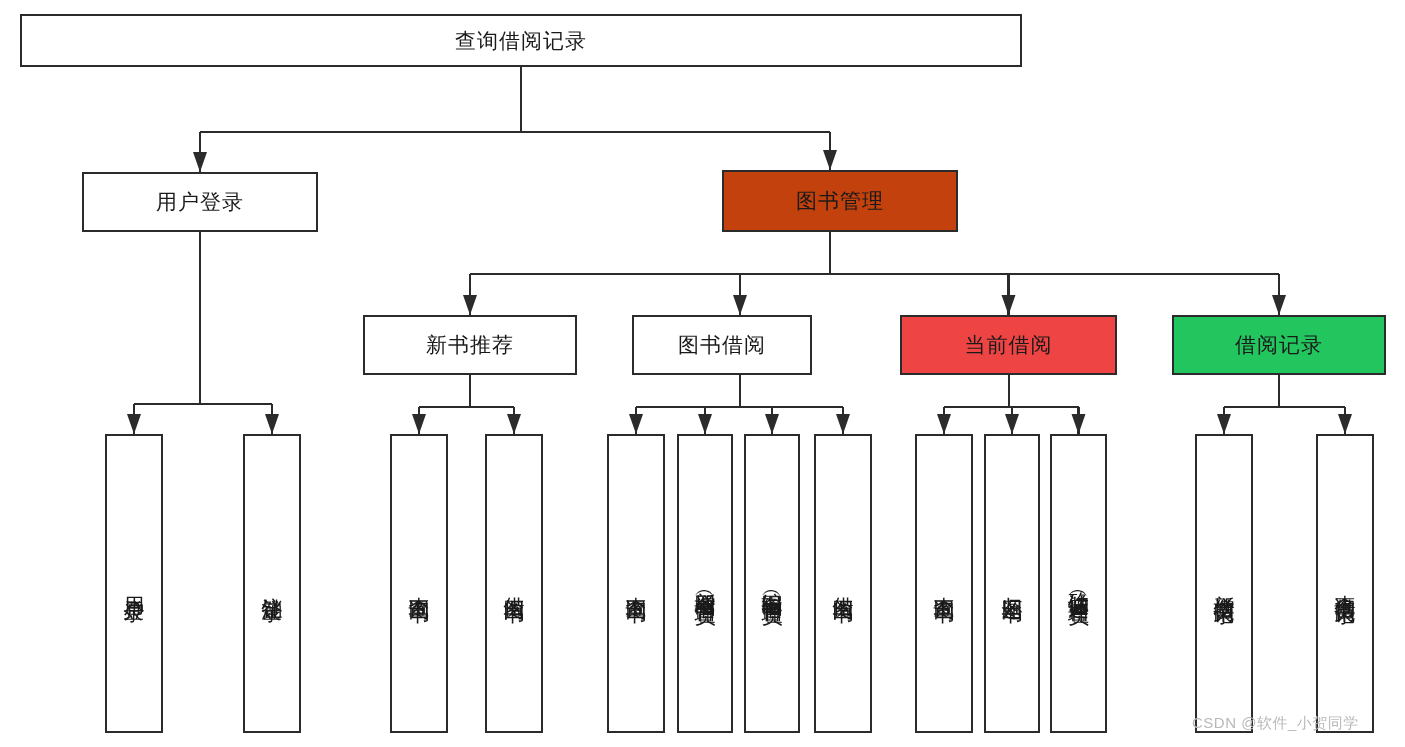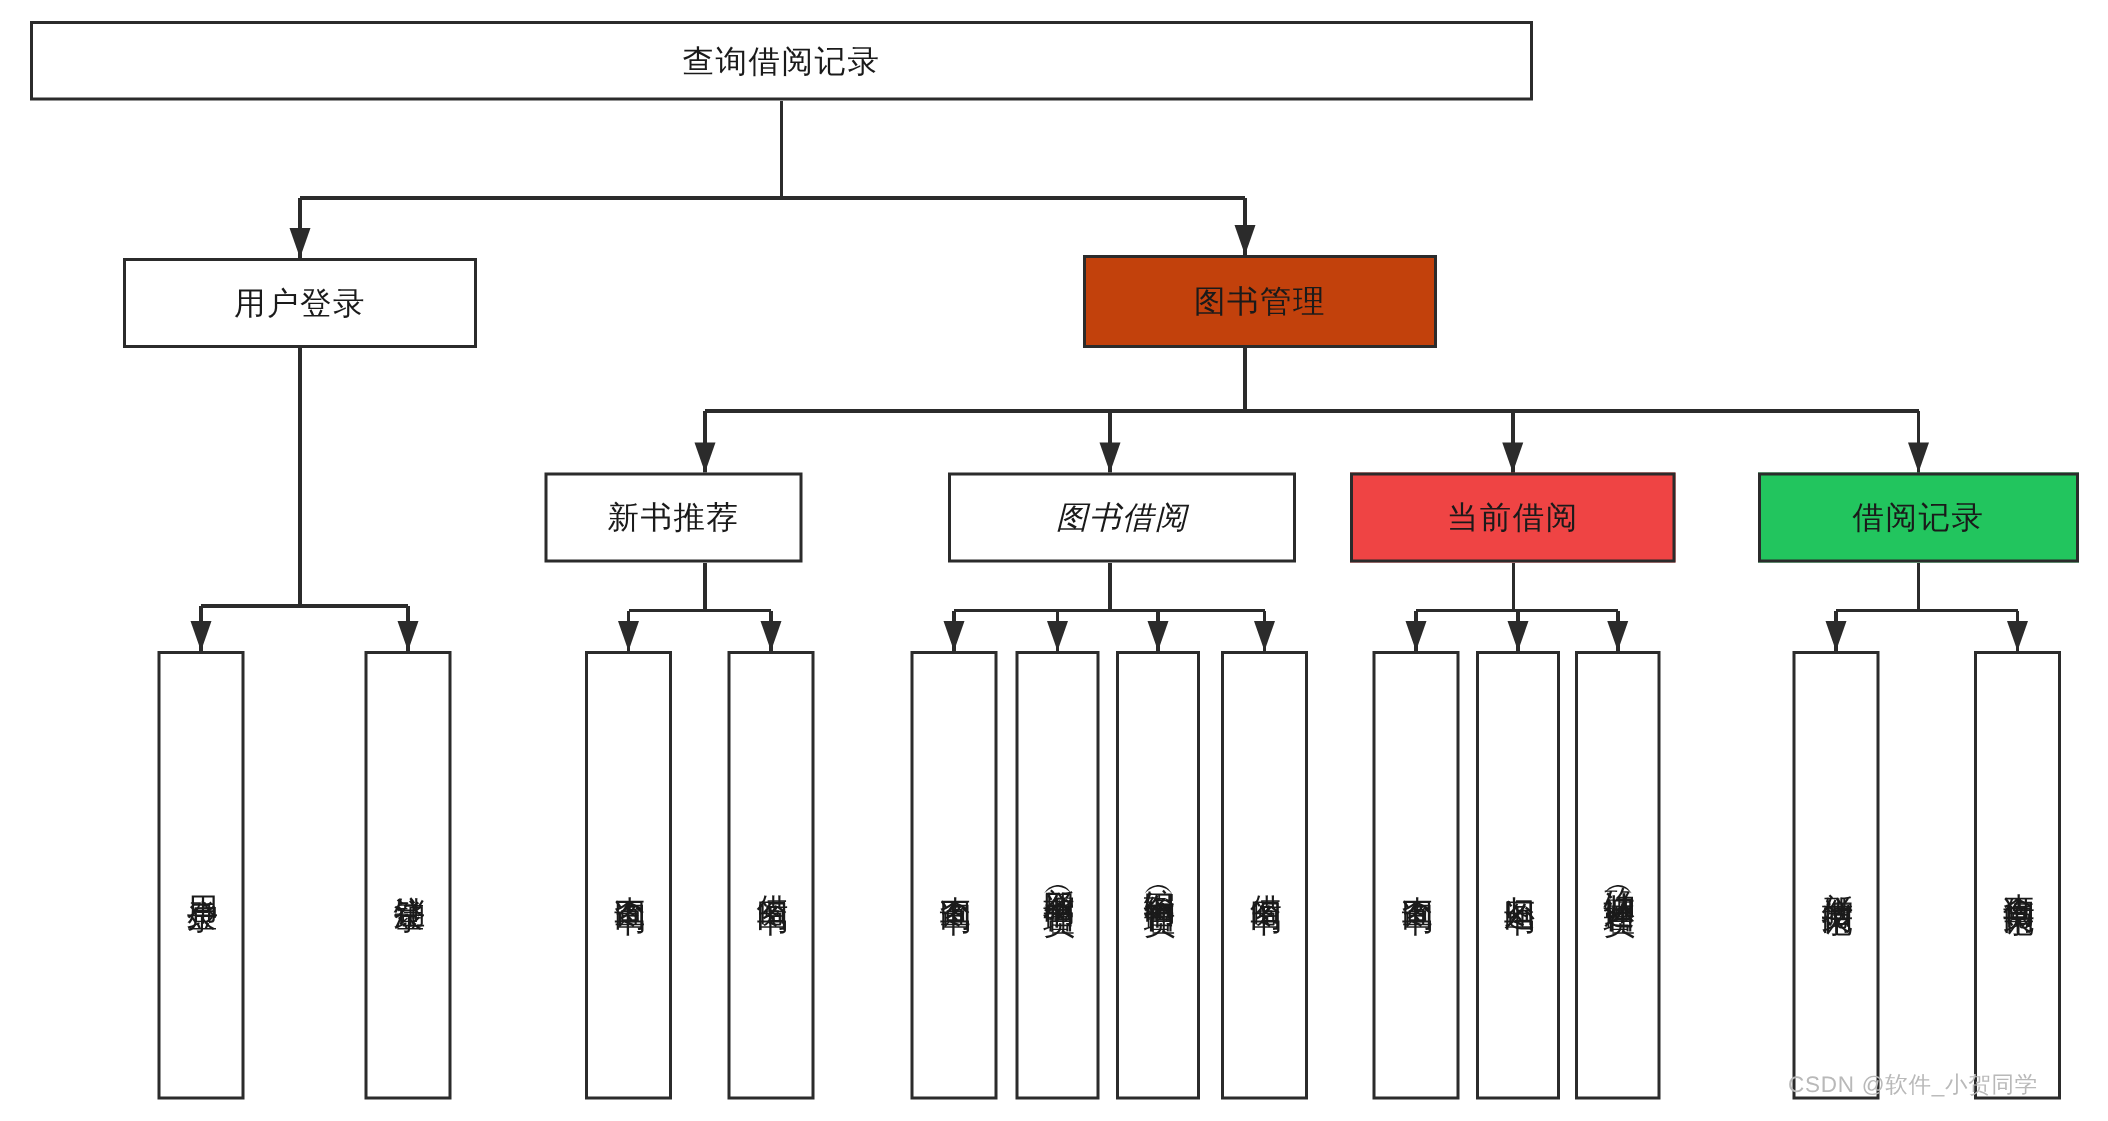--- a/index.html
+++ b/index.html
@@ -126,24 +126,24 @@
   <div id="nodes">
       <div class="node horiz node-root" style="left: 20px; top: 14px; width: 1002px; height: 53px; border-color: rgb(43, 43, 43); background: rgb(255, 255, 255); color: rgb(26, 26, 26);">
         <span class="label">查询借阅记录</span>
       </div>
       <div class="node horiz" style="left: 82px; top: 172px; width: 236px; height: 60px; border-color: rgb(43, 43, 43); background: rgb(255, 255, 255); color: rgb(26, 26, 26);">
         <span class="label">用户登录</span>
       </div>
       <div class="node horiz" style="left: 712px; top: 170px; width: 236px; height: 62px; border-color: rgb(43, 43, 43); background: #c2410c; color: rgb(26, 26, 26); margin-left: 10px;">
         <span class="label">图书管理</span>
       </div>
-      <div class="node horiz" style="left: 363px; top: 315px; width: 172px; height: 60px; border-color: rgb(43, 43, 43); background: rgb(255, 255, 255); color: rgb(26, 26, 26);">
+      <div class="node horiz" style="left: 363px; top: 315px; width: 214px; height: 60px; border-color: rgb(43, 43, 43); background: rgb(255, 255, 255); color: rgb(26, 26, 26);">
         <span class="label">新书推荐</span>
       </div>
-      <div class="node horiz" style="left: 632px; top: 315px; width: 232px; height: 60px; border-color: rgb(43, 43, 43); background: rgb(255, 255, 255); color: rgb(26, 26, 26); font-style: italic;">
+      <div class="node horiz" style="left: 632px; top: 315px; width: 180px; height: 60px; border-color: rgb(43, 43, 43); background: rgb(255, 255, 255); color: rgb(26, 26, 26);">
         <span class="label">图书借阅</span>
       </div>
       <div class="node horiz" style="left: 900px; top: 315px; width: 217px; height: 60px; border-color: rgb(43, 43, 43); background: #ef4444; color: rgb(26, 26, 26);">
         <span class="label">当前借阅</span>
       </div>
       <div class="node horiz" style="left: 1172px; top: 315px; width: 214px; height: 60px; border-color: rgb(43, 43, 43); background: #22c55e; color: rgb(26, 26, 26);">
         <span class="label">借阅记录</span>
       </div>
       <div class="node vert" style="left: 105px; top: 434px; width: 58px; height: 299px; border-color: rgb(43, 43, 43); background: rgb(255, 255, 255); color: rgb(26, 26, 26);">
         <span class="label">用户登录</span>

